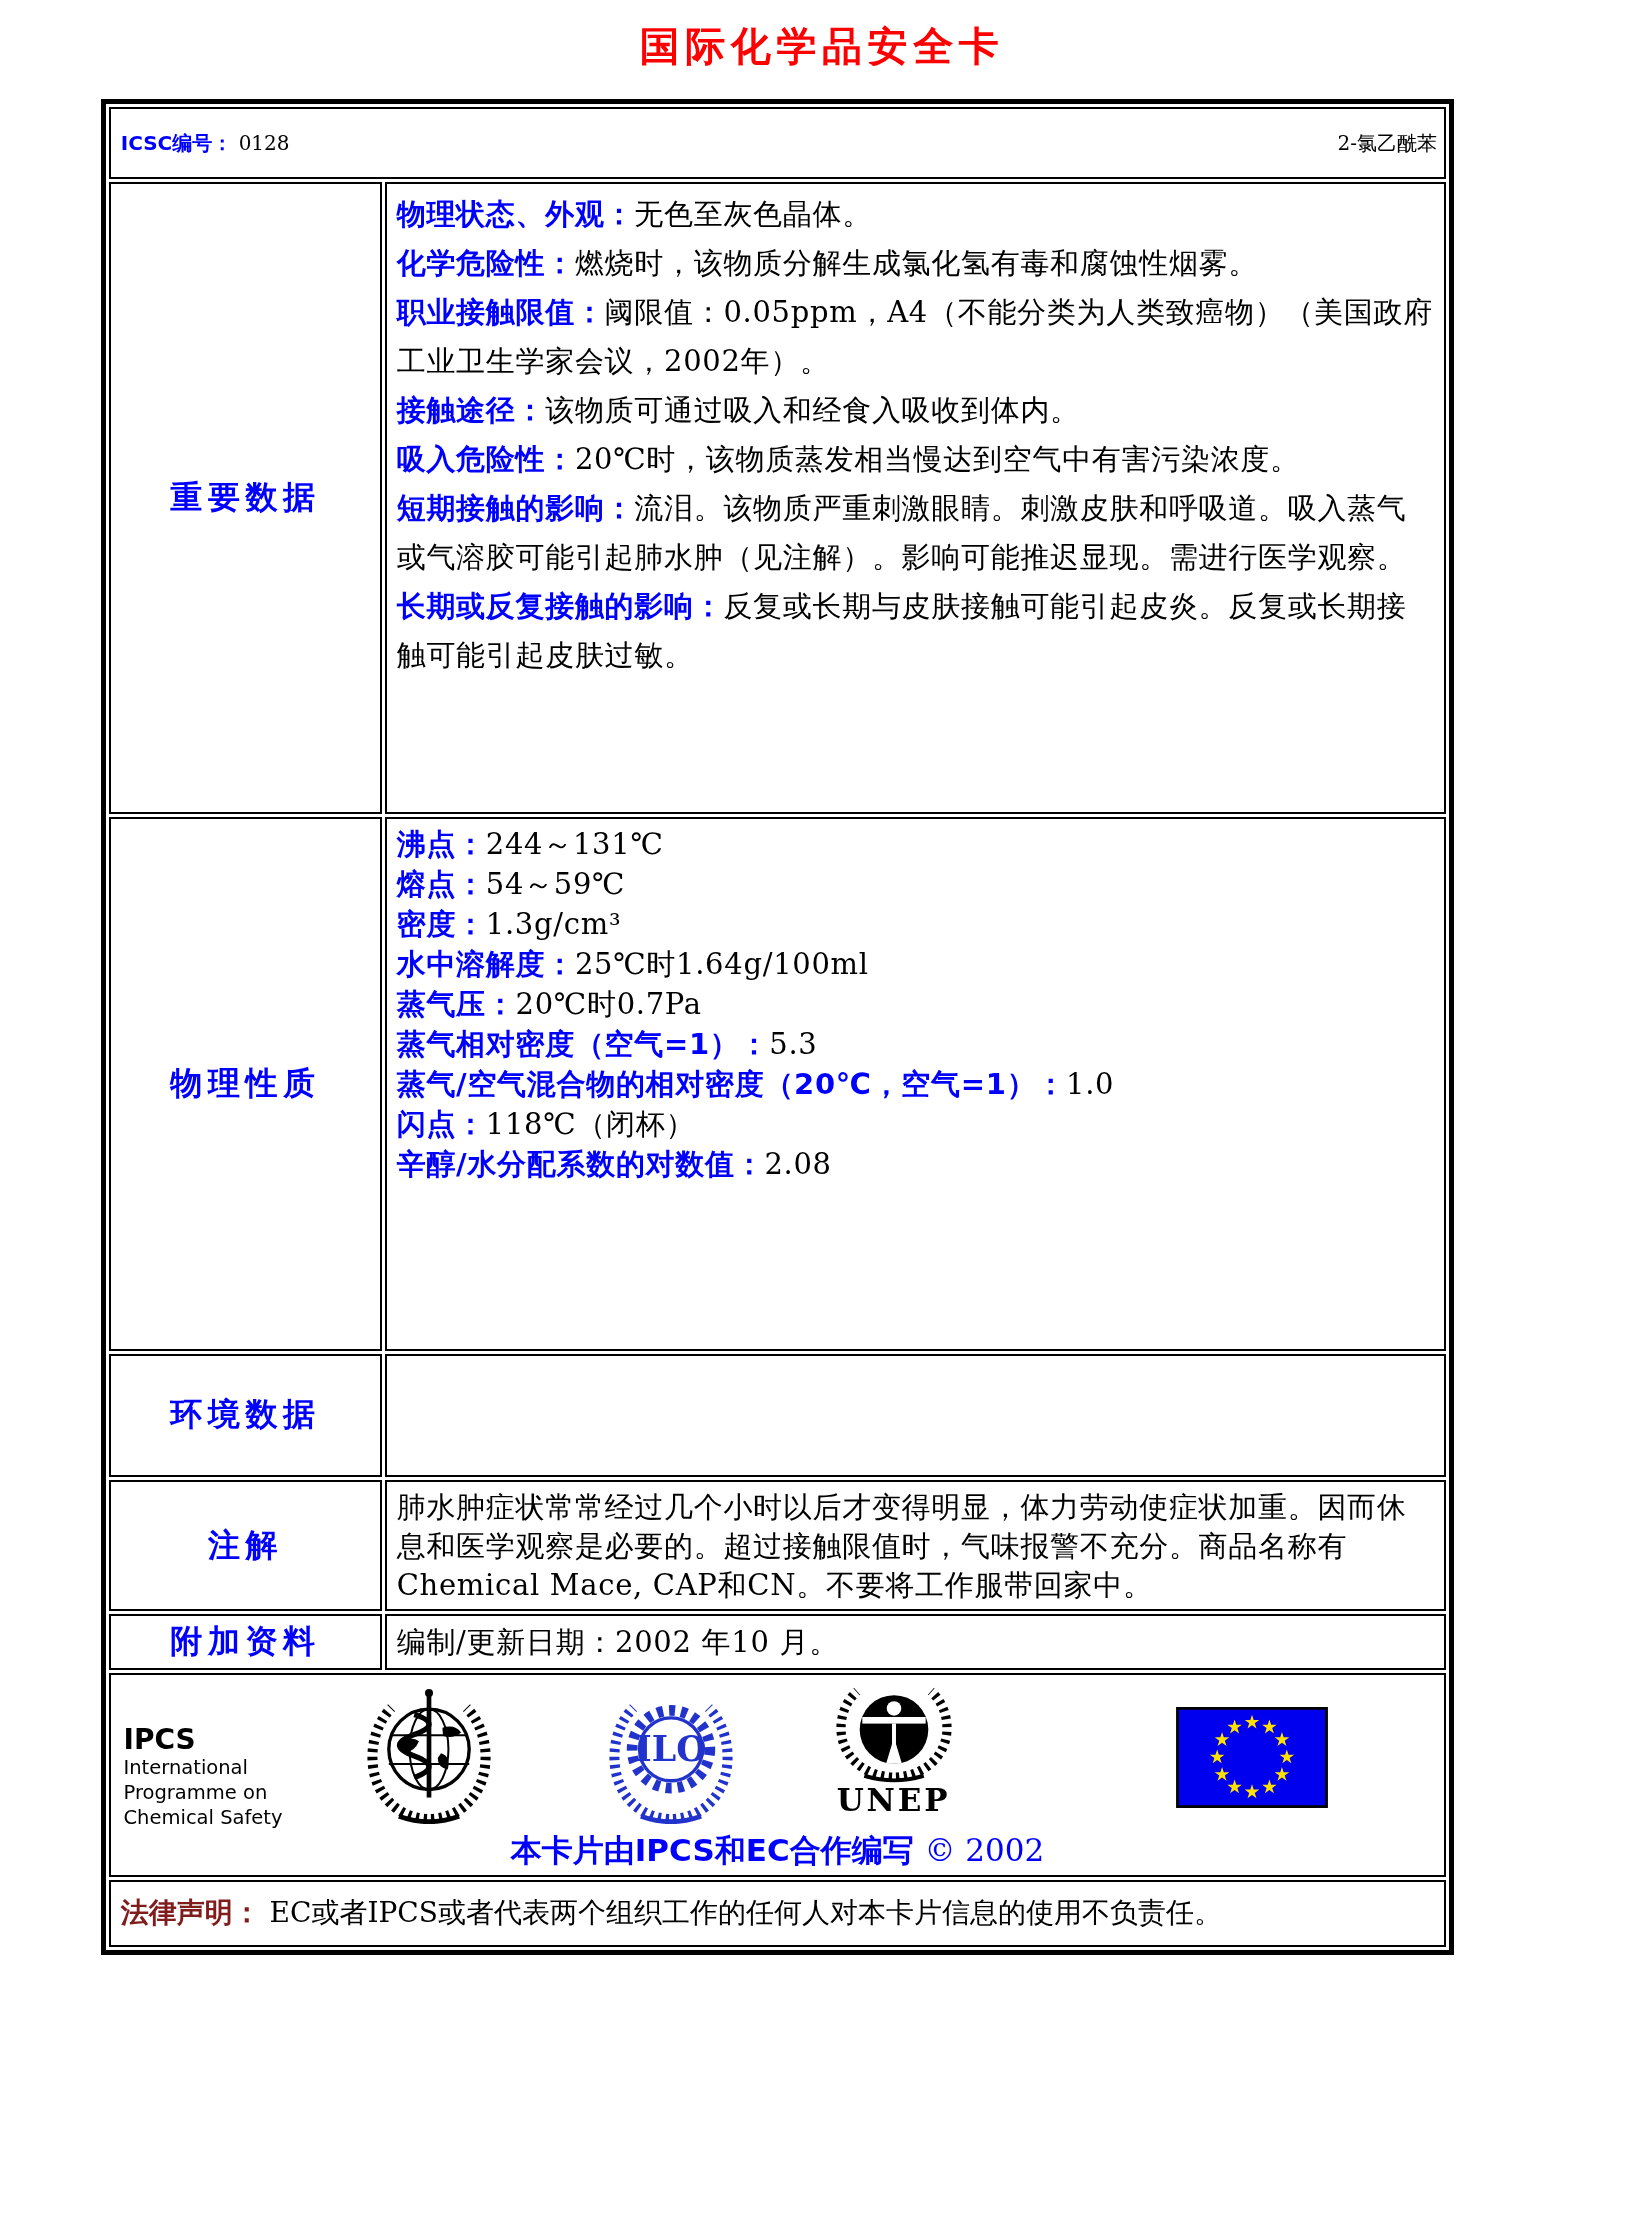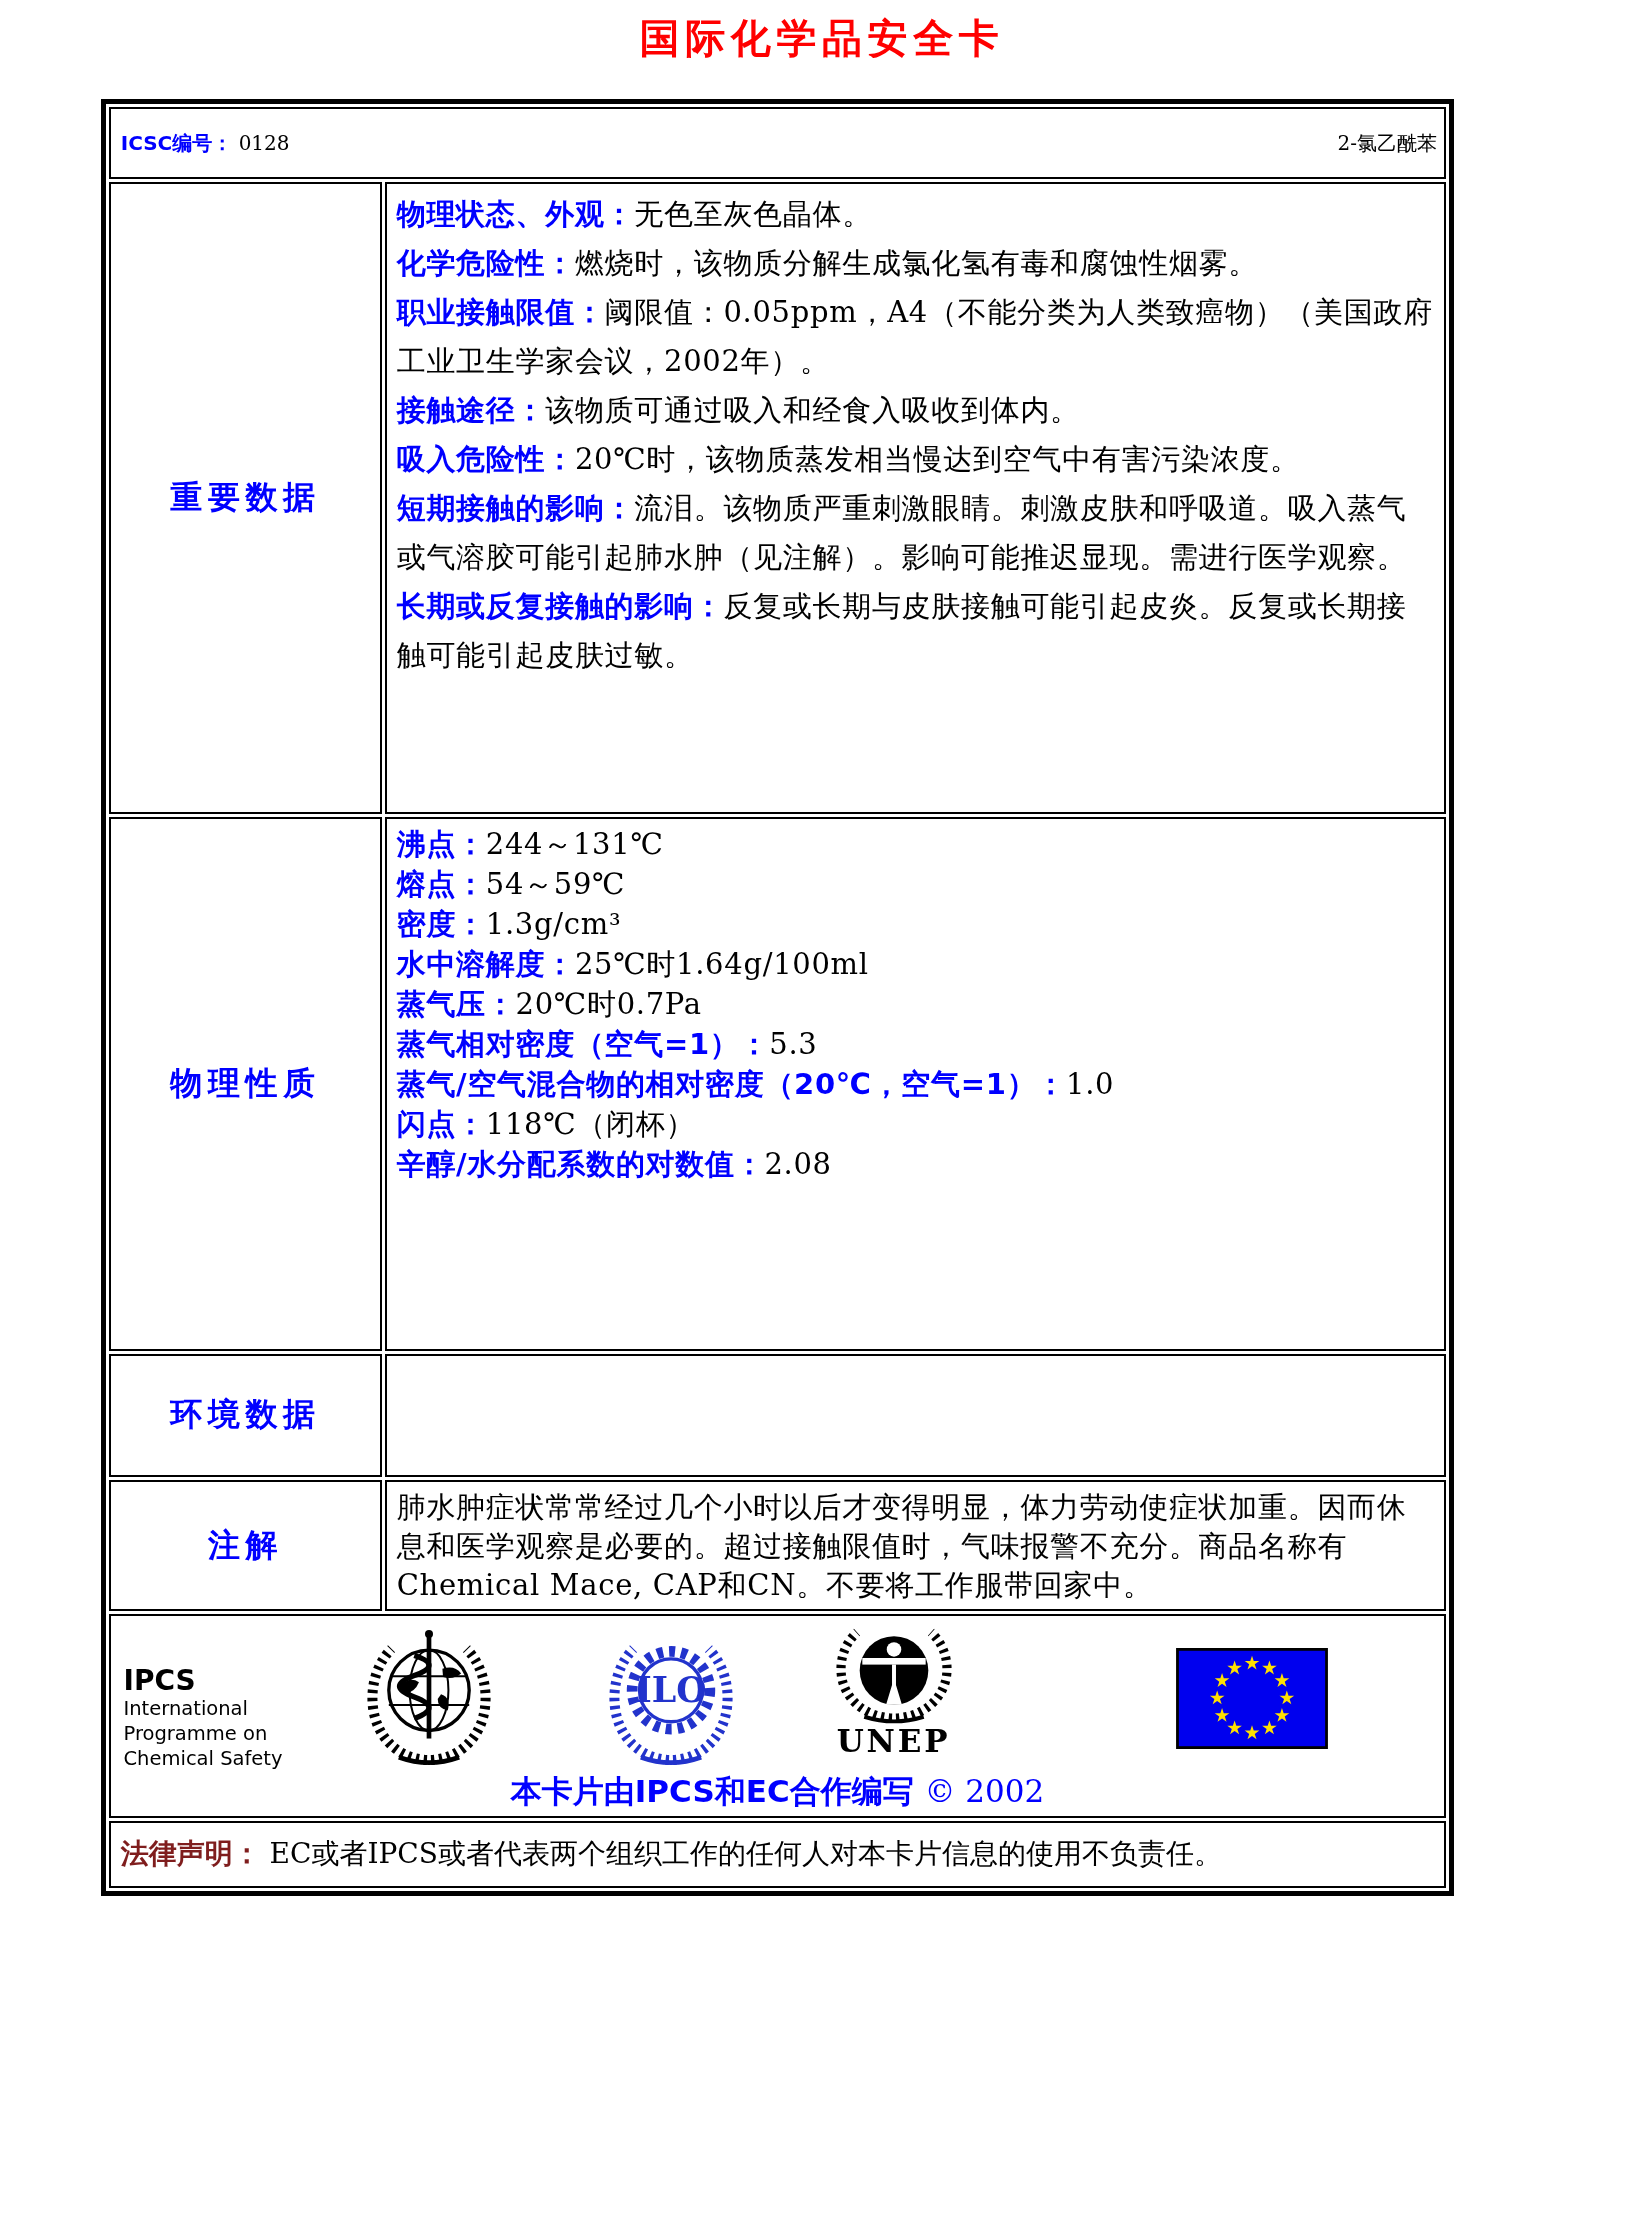--- a/index.html
+++ b/index.html
@@ -1,20 +1,20 @@
 <!DOCTYPE html>
 <html style="font-size:11px"><head>
 <meta charset="utf-8">
 <style>
   html,body { margin:0; padding:0; background:#ffffff; }
   body { width:1644px; height:2216px; }
   .page { position:relative; width:1644px; height:2216px; background:#fff;
           font-family:"DejaVu Serif", serif; color:#000; overflow:hidden; }
 
-  .title { position:absolute; top:11px; left:0; width:100%; margin:0;
+  .title { position:absolute; top:19px; left:0; width:100%; margin:0;
            text-align:center; font-family:"DejaVu Sans", sans-serif;
            font-weight:bold; font-size:40px; letter-spacing:5.6px; color:#FF0000; }
 
   table.card { position:absolute; left:101px; top:99px; width:1353px;
                border-collapse:separate; border-spacing:3.5px;
                border:5.6px solid #000; table-layout:fixed; background:#fff; }
   td { border:2.8px solid #000; background:#fff; overflow:hidden; }
 
   .col-label { width:273px; }
 
@@ -117,20 +117,24 @@
     <tr>
       <td class="label-cell h-r4">环境数据</td>
       <td class="content-cell h-r4"></td>
     </tr>
 
     <tr>
       <td class="label-cell h-r5">注解</td>
       <td class="content-cell notes-cell h-r5">肺水肿症状常常经过几个小时以后才变得明显，体力劳动使症状加重。因而休息和医学观察是必要的。超过接触限值时，气味报警不充分。商品名称有Chemical Mace, CAP和CN。不要将工作服带回家中。</td>
     </tr>
 
+    <tr>
+      <td class="label-cell h-r6">附加资料</td>
+      <td class="content-cell h-r6">编制/更新日期：2002 年10 月。</td>
+    </tr>
 
     <tr>
       <td colspan="2" class="logos-cell">
         <div class="logos-strip">
 
           <div class="ipcs-block">
             <div class="ipcs-acronym">IPCS</div>
             <div class="ipcs-line">International</div>
             <div class="ipcs-line">Programme on</div>
             <div class="ipcs-line">Chemical Safety</div>

